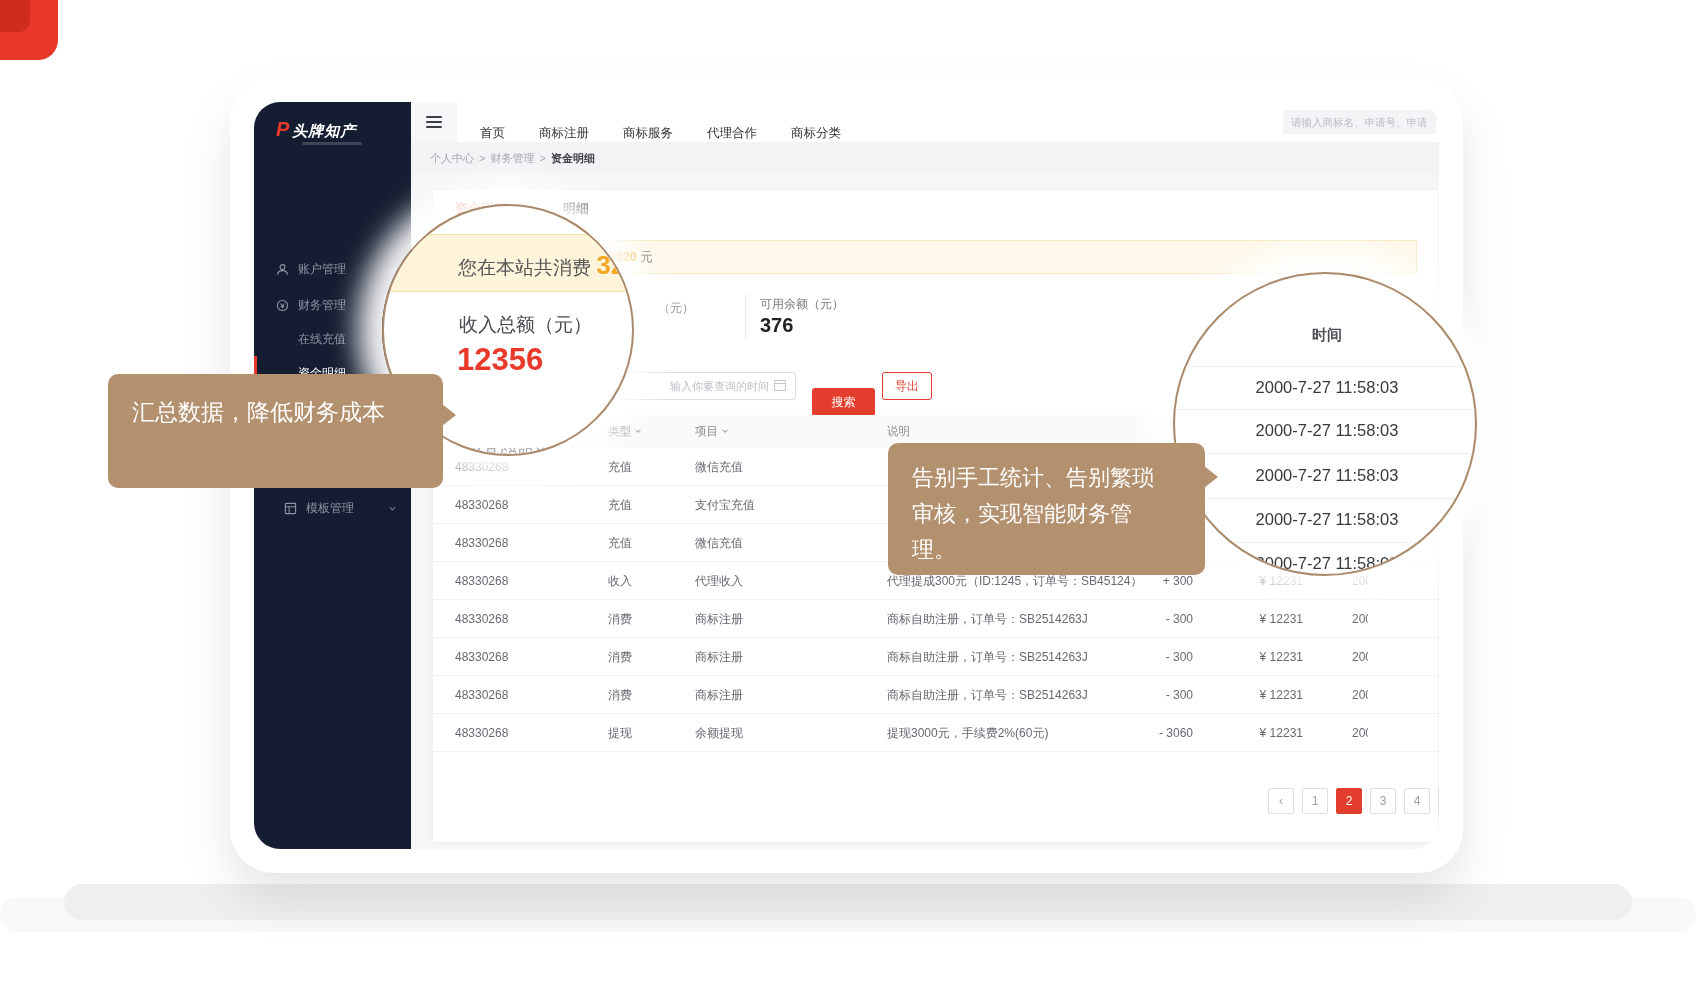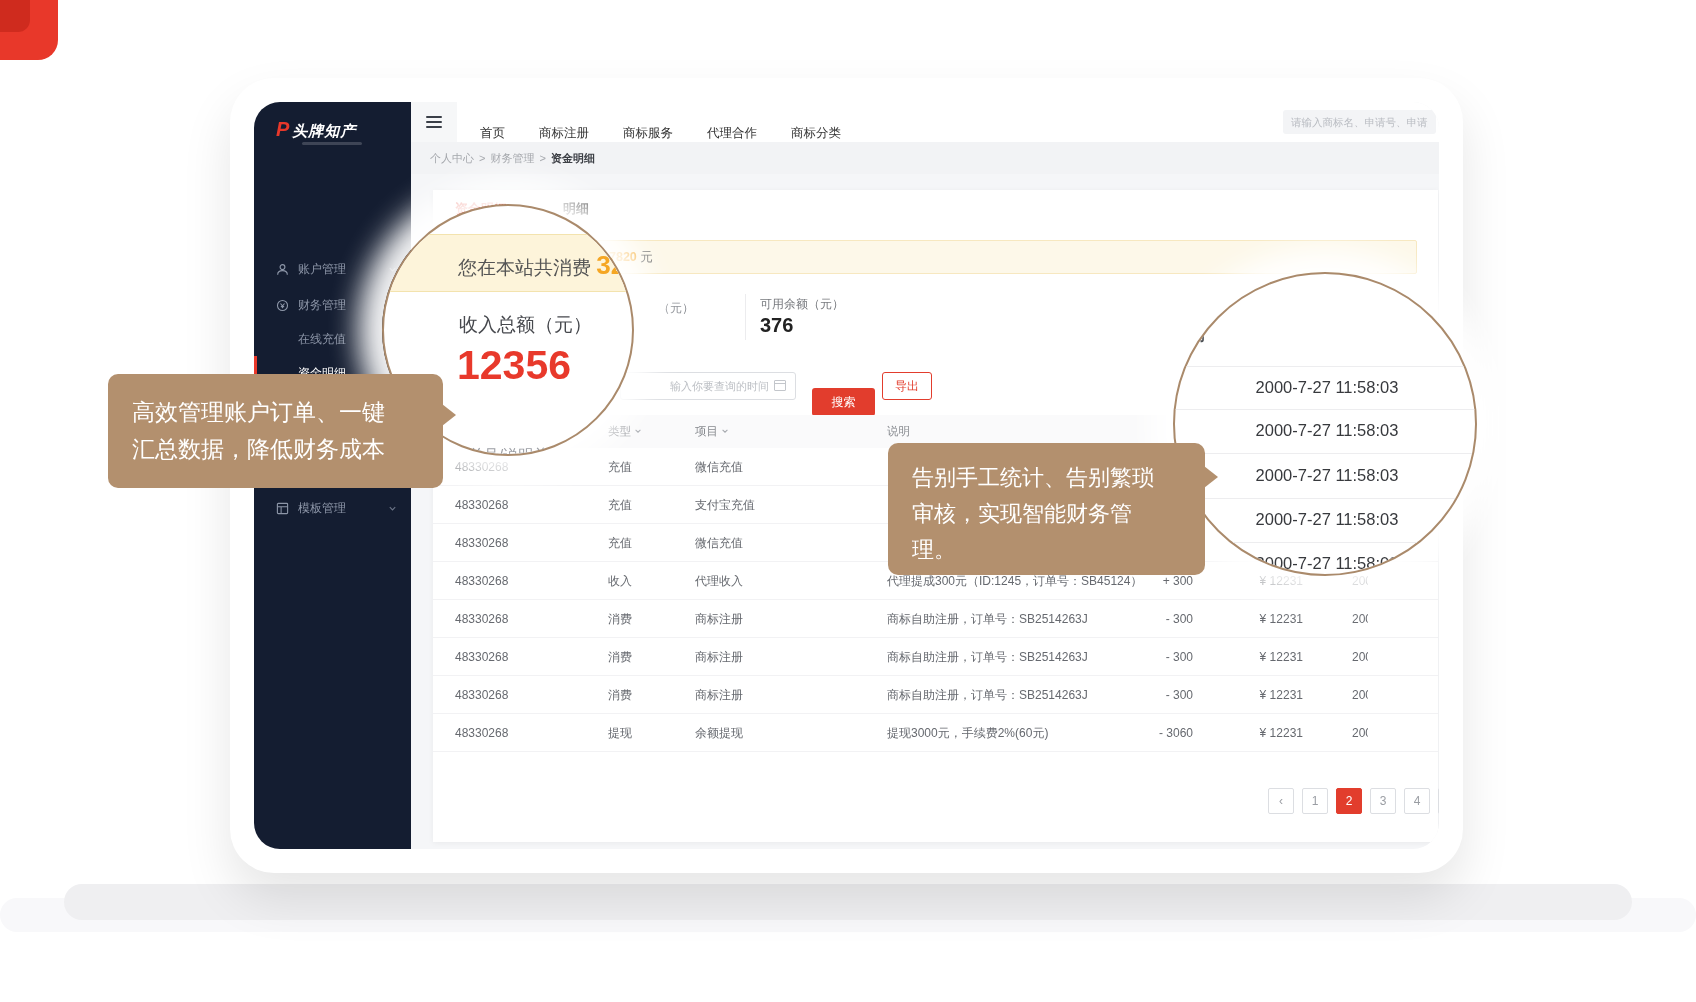--- a/index.html
+++ b/index.html
@@ -87,26 +87,26 @@
 
   
   .mag { position:absolute; background:#fff; border:2px solid #aa8a6b; border-radius:50%; overflow:hidden; z-index:30; }
   .mag-halo { position:absolute; border-radius:50%; z-index:29; box-shadow:0 0 28px 24px rgba(255,255,255,.95); }
   .magL { left:382px; top:204px; width:252px; height:252px; }
   .haloL { left:382px; top:204px; width:252px; height:252px; }
   .magL .band { position:absolute; left:0; top:28px; width:252px; height:58px; background:#fdf4da; border-top:1px solid #f3e3ae; border-bottom:1px solid #f3e3ae; }
   .magL .band-text { position:absolute; left:74px; top:44px; font-size:19px; color:#555; white-space:nowrap; }
   .magL .band-text b { font-size:26px; color:#f5a623; }
   .magL .inc-label { position:absolute; left:75px; top:106px; font-size:19px; color:#47494e; }
-  .magL .inc-value { position:absolute; left:73px; top:136px; font-size:41px; font-weight:bold; color:#e8392b; }
+  .magL .inc-value { position:absolute; left:73px; top:136px; font-size:31px; font-weight:bold; color:#e8392b; }
   .magL .hdr-frag { position:absolute; left:70px; top:240px; font-size:15px; color:#9a9da3; white-space:nowrap; }
 
   .magR { left:1173px; top:272px; width:304px; height:304px; }
   .haloR { left:1173px; top:272px; width:304px; height:304px; }
-  .magR .t-head { position:absolute; left:0; top:52px; width:304px; font-size:15px; font-weight:bold; color:#4a4d52; }
+  .magR .t-head { position:absolute; left:0; top:52px; width:304px; text-align:center; font-size:15px; font-weight:bold; color:#4a4d52; }
   .magR .t-sep { position:absolute; left:0; width:304px; height:1px; background:#ededef; }
   .magR .t-row { position:absolute; left:0; width:304px; text-align:center; font-size:16.5px; color:#37393d; white-space:nowrap; }
 
   
   .callout { position:absolute; background:#b3906e; border-radius:10px; color:#fff; z-index:40; }
   .callout .arrow { position:absolute; right:-13px; width:0; height:0; border-top:11px solid transparent; border-bottom:11px solid transparent; border-left:14px solid #b3906e; }
   .calloutL { left:108px; top:374px; width:335px; height:114px; padding:20px 0 0 24px; font-size:23px; line-height:37px; }
   .calloutL .arrow { top:30px; }
   .calloutR { left:888px; top:443px; width:317px; height:132px; padding:17px 0 0 24px; font-size:22px; line-height:36px; }
   .calloutR .arrow { top:23px; }
@@ -168,21 +168,21 @@
     </div>
 
     <div class="side-item sub" style="top:322px;">
       <span>我的优惠券</span>
     </div>
 
     <div class="side-item sub" style="top:356px;">
       <span>我的发票</span>
     </div>
 
-    <div class="side-item" style="top:389px;">
+    <div class="side-item" style="top:389px;padding-left:8px;">
       <svg class="icn" viewBox="0 0 14 14">
           <rect x="1.5" y="1.5" width="11" height="11" rx="1" fill="none" stroke="#8d96a8" stroke-width="1.2"></rect>
           <path d="M1.5 5 L12.5 5 M5.5 5 L5.5 12.5" fill="none" stroke="#8d96a8" stroke-width="1.1"></path>
         </svg>
       <span>模板管理</span>
       <svg class="chev" viewBox="0 0 10 10">
           <polyline points="2,3.5 5,6.5 8,3.5" fill="none" stroke="#6b7487" stroke-width="1.3"></polyline>
         </svg>
     </div>
   </div>
@@ -354,21 +354,20 @@
     <div class="t-row" style="top:147px;">2000-7-27  11:58:03</div>
     <div class="t-sep" style="top:179px;"></div>
     <div class="t-row" style="top:192px;">2000-7-27  11:58:03</div>
     <div class="t-sep" style="top:224px;"></div>
     <div class="t-row" style="top:236px;">2000-7-27  11:58:03</div>
     <div class="t-sep" style="top:268px;"></div>
     <div class="t-row" style="top:280px;">2000-7-27  11:58:03</div>
   </div>
 
   <div class="callout calloutL">
-    <div>高效管理账户订单、一键</div>
     <div>汇总数据，降低财务成本</div>
     <div class="arrow"></div>
   </div>
 
   <div class="callout calloutR">
     <div>告别手工统计、告别繁琐</div>
     <div>审核，实现智能财务管</div>
     <div>理。</div>
     <div class="arrow"></div>
   </div>

